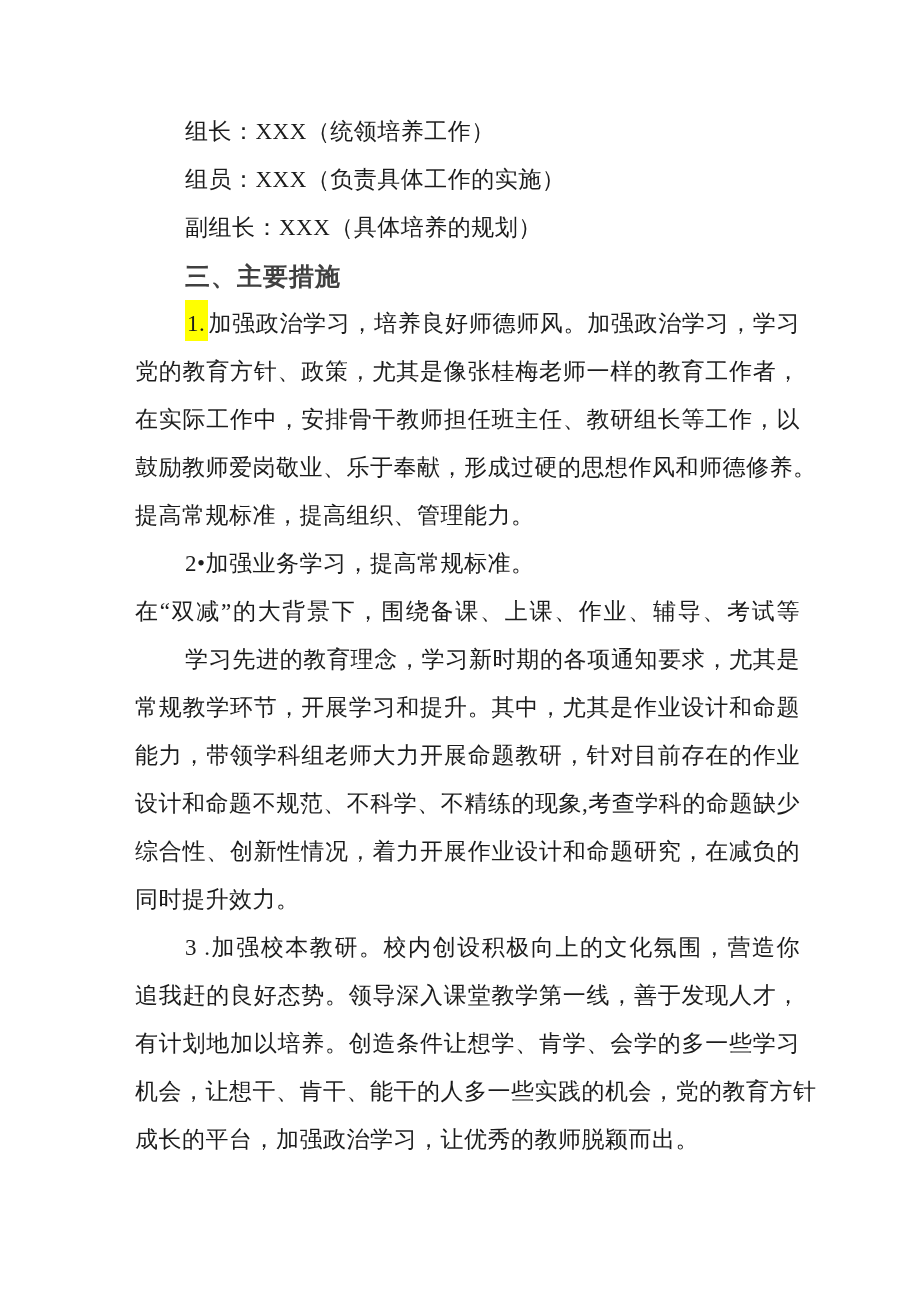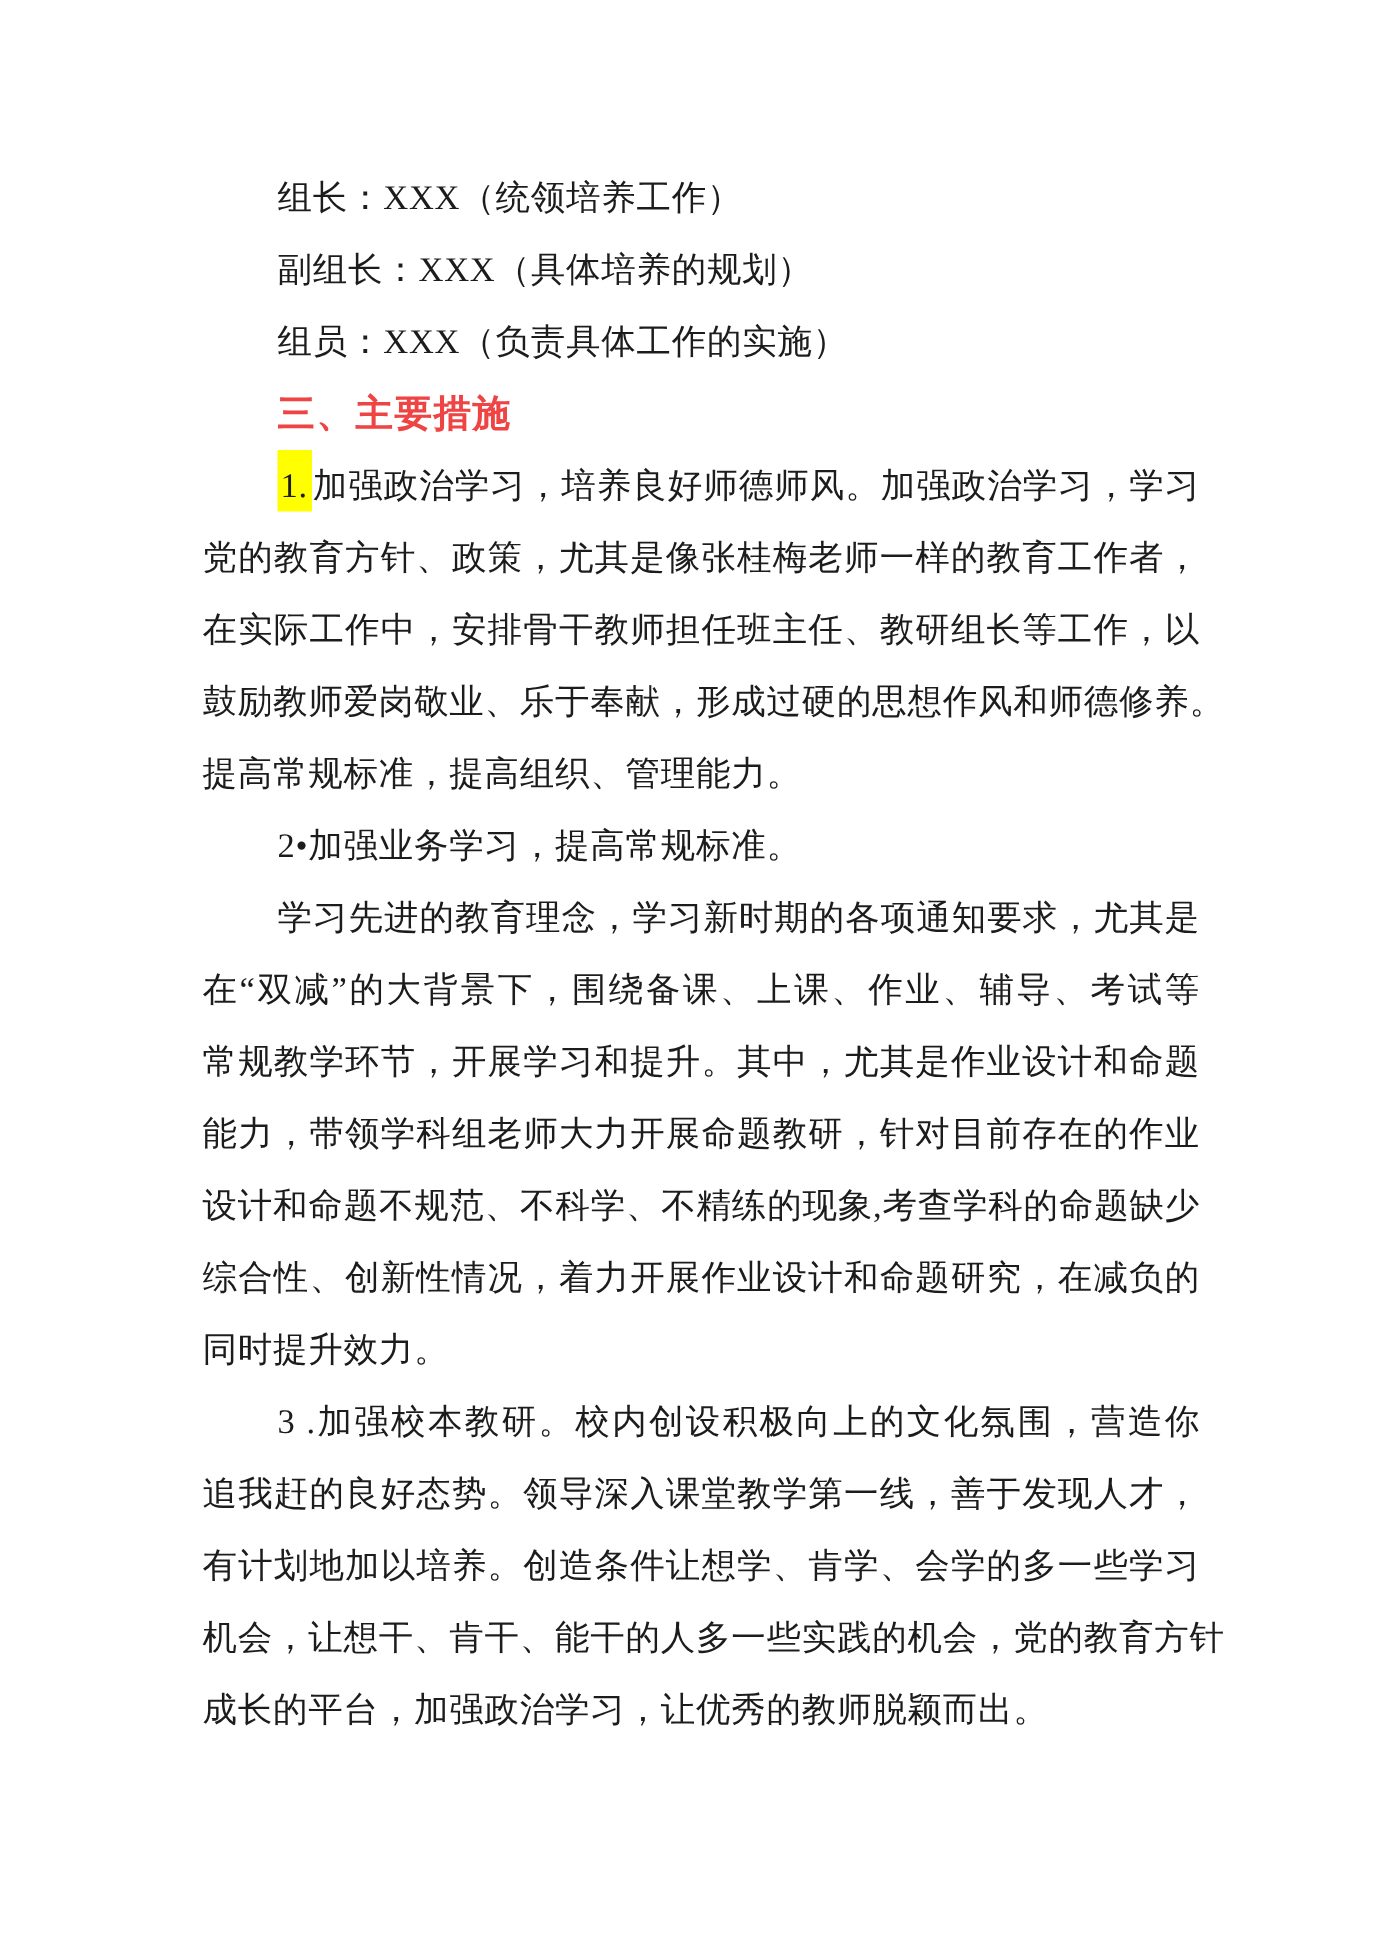--- a/index.html
+++ b/index.html
@@ -26,48 +26,48 @@
     overflow:visible;
     white-space:nowrap;
   }
   .end { text-align-last:left; }
   .ind { text-indent:50px; }
   .heading {
     font-family:"Liberation Sans", sans-serif;
     font-weight:700;
     font-size:25px;
     letter-spacing:1px;
-    color:#ef4444;
+    color:#404040;
     text-align-last:left;
   }
   .hl {
     background:#ffff00;
     padding:11px 3px 5px 2px;
   }
 </style>
 </head>
 <body>
 
 <div class="page">
 
   <p class="ln ind end">组长：XXX（统领培养工作）</p>
+  <p class="ln ind end">组员：XXX（负责具体工作的实施）</p>
   <p class="ln ind end">副组长：XXX（具体培养的规划）</p>
-  <p class="ln ind end">组员：XXX（负责具体工作的实施）</p>
 
   <p class="ln ind heading">三、主要措施</p>
 
   <p class="ln ind"><span class="hl">1.</span><span>加强政治学习，培养良好师德师风。加强政治学习，学习</span></p>
   <p class="ln">党的教育方针、政策，尤其是像张桂梅老师一样的教育工作者，</p>
   <p class="ln">在实际工作中，安排骨干教师担任班主任、教研组长等工作，以</p>
   <p class="ln">鼓励教师爱岗敬业、乐于奉献，形成过硬的思想作风和师德修养。</p>
   <p class="ln end">提高常规标准，提高组织、管理能力。</p>
 
   <p class="ln ind end">2•加强业务学习，提高常规标准。</p>
+  <p class="ln">在“双减”的大背景下，围绕备课、上课、作业、辅导、考试等</p>
   <p class="ln ind">学习先进的教育理念，学习新时期的各项通知要求，尤其是</p>
-  <p class="ln">在“双减”的大背景下，围绕备课、上课、作业、辅导、考试等</p>
   <p class="ln">常规教学环节，开展学习和提升。其中，尤其是作业设计和命题</p>
   <p class="ln">能力，带领学科组老师大力开展命题教研，针对目前存在的作业</p>
   <p class="ln">设计和命题不规范、不科学、不精练的现象,考查学科的命题缺少</p>
   <p class="ln">综合性、创新性情况，着力开展作业设计和命题研究，在减负的</p>
   <p class="ln end">同时提升效力。</p>
 
   <p class="ln ind">3 .加强校本教研。校内创设积极向上的文化氛围，营造你</p>
   <p class="ln">追我赶的良好态势。领导深入课堂教学第一线，善于发现人才，</p>
   <p class="ln">有计划地加以培养。创造条件让想学、肯学、会学的多一些学习</p>
   <p class="ln">机会，让想干、肯干、能干的人多一些实践的机会，党的教育方针</p>

